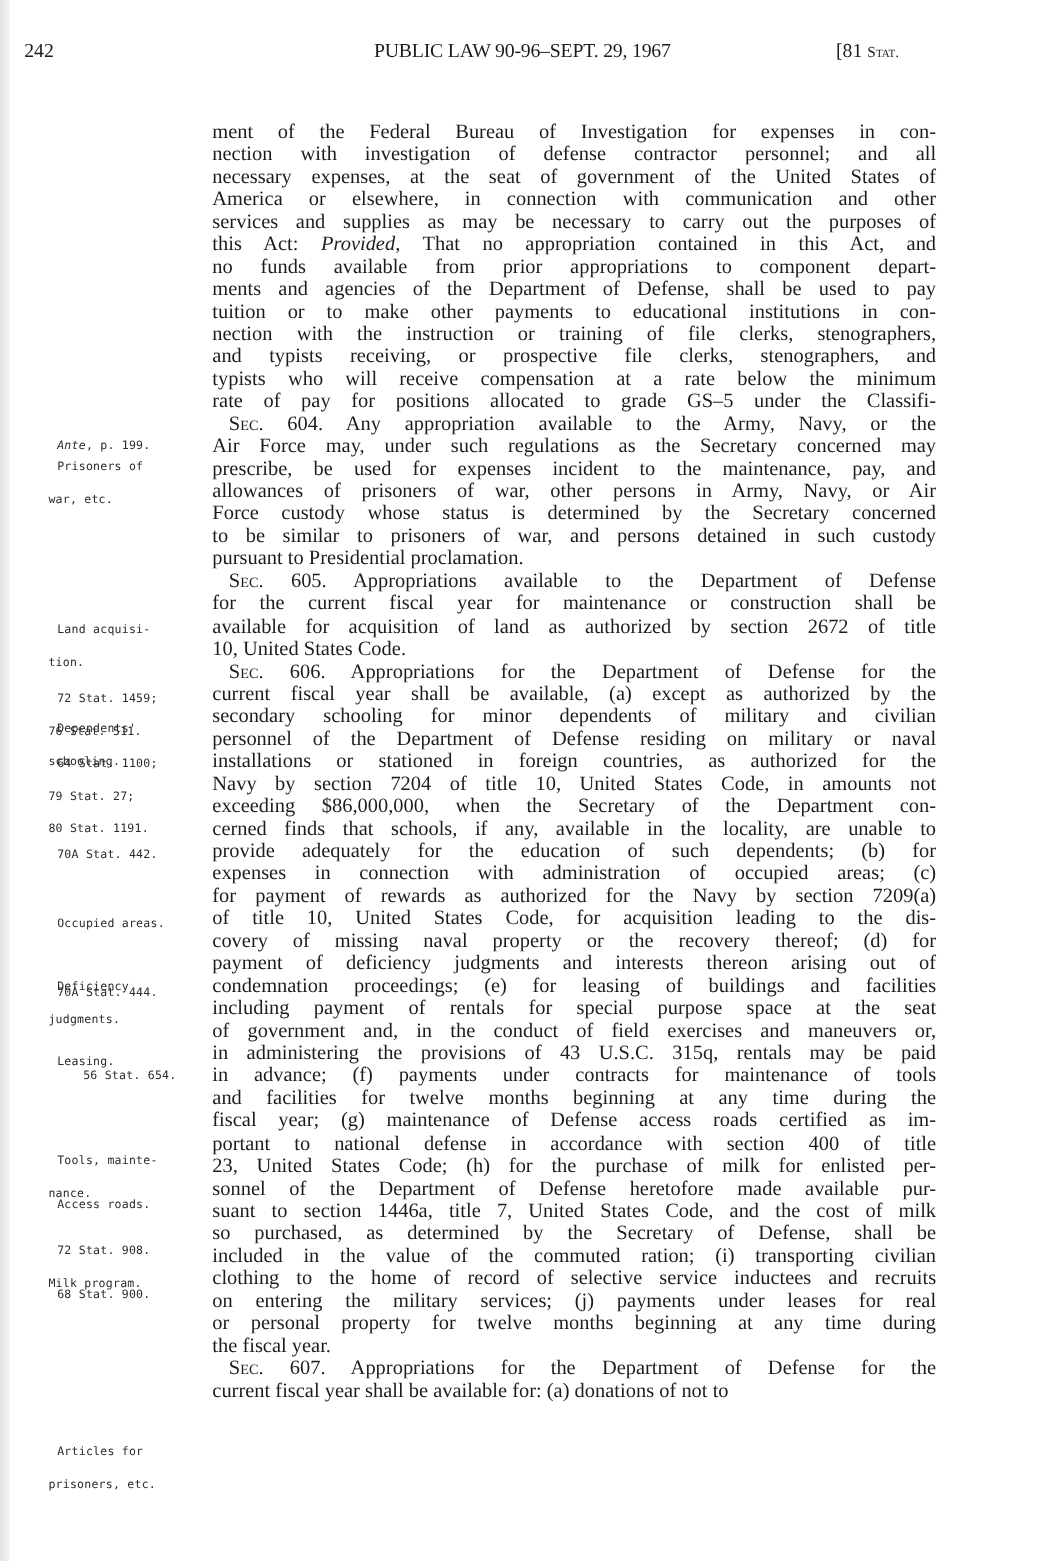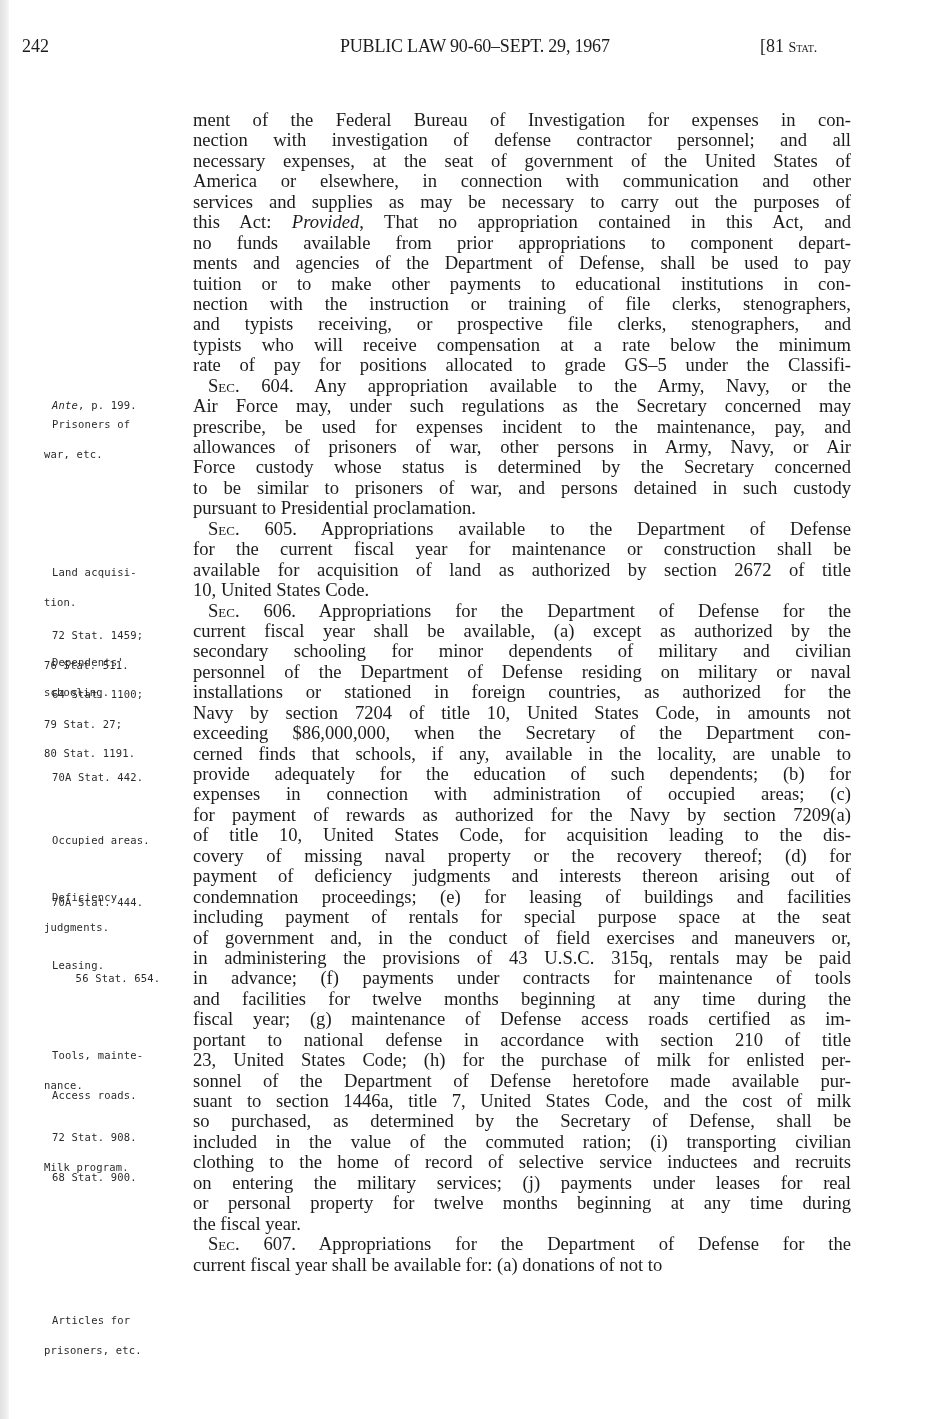--- a/index.html
+++ b/index.html
@@ -38,21 +38,21 @@
   .margin-note .mline.in { padding-left: 8px; }
   .margin-note em { font-style: italic; }
 </style>
 </head>
 <body>
 
 <div class="left-edge"></div>
 
 <div class="header">
   <span class="page-number">242</span>
-  <span class="running-title">PUBLIC LAW 90-60–SEPT. 29, 1967</span>
+  <span class="running-title">PUBLIC LAW 90-96–SEPT. 29, 1967</span>
   <span class="volume-ref"><span>[81 </span><span class="sc sec">Stat.</span></span>
 </div>
 
 <div class="body-text" id="body-text">
     <span class="line">ment of the Federal Bureau of Investigation for expenses in con-</span>
     <span class="line">nection with investigation of defense contractor personnel; and all</span>
     <span class="line">necessary expenses, at the seat of government of the United States of</span>
     <span class="line">America or elsewhere, in connection with communication and other</span>
     <span class="line">services and supplies as may be necessary to carry out the purposes of</span>
     <span class="line">this Act: <em>Provided</em>, That no appropriation contained in this Act, and</span>
@@ -88,21 +88,21 @@
     <span class="line">of title 10, United States Code, for acquisition leading to the dis-</span>
     <span class="line">covery of missing naval property or the recovery thereof; (d) for</span>
     <span class="line">payment of deficiency judgments and interests thereon arising out of</span>
     <span class="line">condemnation proceedings; (e) for leasing of buildings and facilities</span>
     <span class="line">including payment of rentals for special purpose space at the seat</span>
     <span class="line">of government and, in the conduct of field exercises and maneuvers or,</span>
     <span class="line">in administering the provisions of 43 U.S.C. 315q, rentals may be paid</span>
     <span class="line">in advance; (f) payments under contracts for maintenance of tools</span>
     <span class="line">and facilities for twelve months beginning at any time during the</span>
     <span class="line">fiscal year; (g) maintenance of Defense access roads certified as im-</span>
-    <span class="line">portant to national defense in accordance with section 210 of title</span>
+    <span class="line">portant to national defense in accordance with section 400 of title</span>
     <span class="line">23, United States Code; (h) for the purchase of milk for enlisted per-</span>
     <span class="line">sonnel of the Department of Defense heretofore made available pur-</span>
     <span class="line">suant to section 1446a, title 7, United States Code, and the cost of milk</span>
     <span class="line">so purchased, as determined by the Secretary of Defense, shall be</span>
     <span class="line">included in the value of the commuted ration; (i) transporting civilian</span>
     <span class="line">clothing to the home of record of selective service inductees and recruits</span>
     <span class="line">on entering the military services; (j) payments under leases for real</span>
     <span class="line">or personal property for twelve months beginning at any time during</span>
     <span class="line last">the fiscal year.</span>
     <span class="line indent"><span class="sec">Sec. </span>607. Appropriations for the Department of Defense for the</span>

